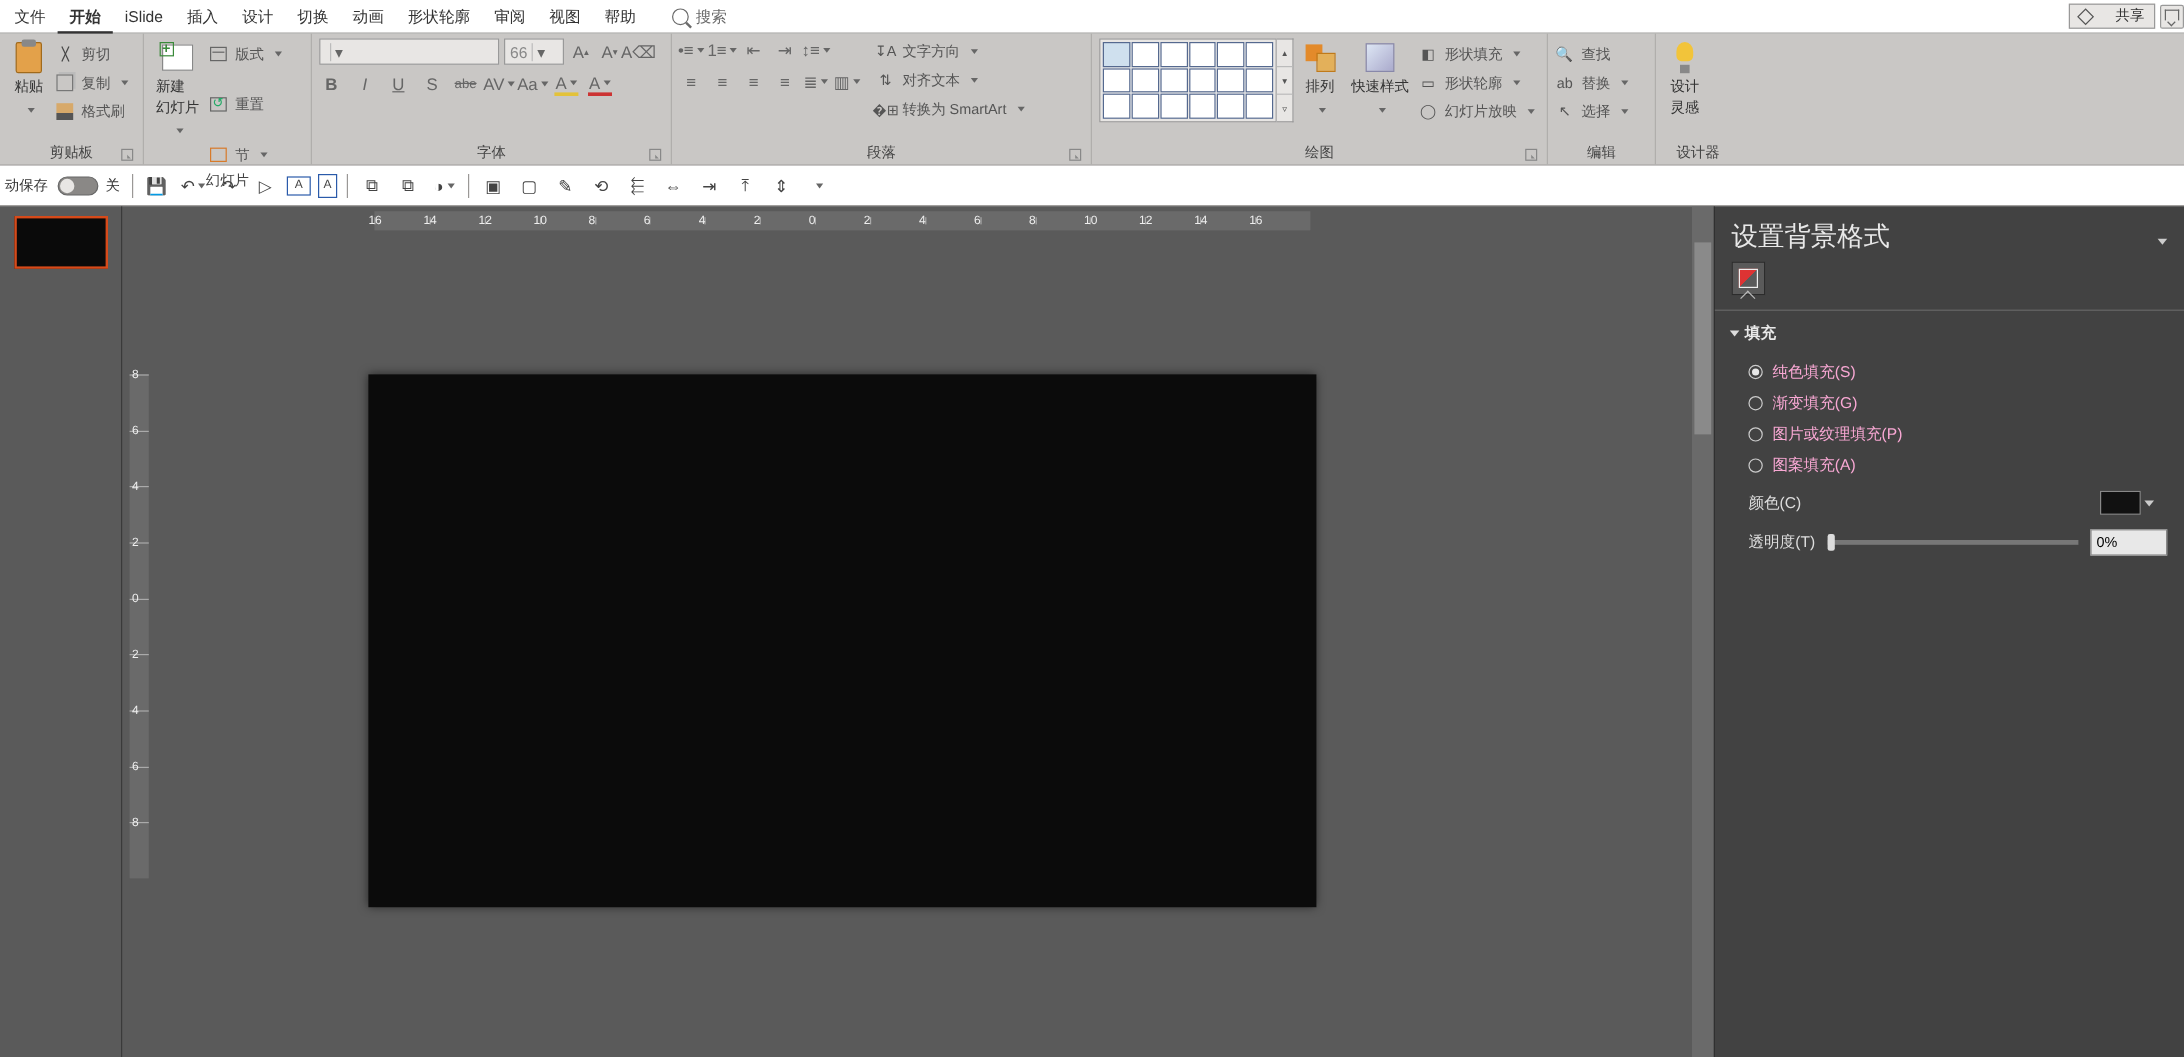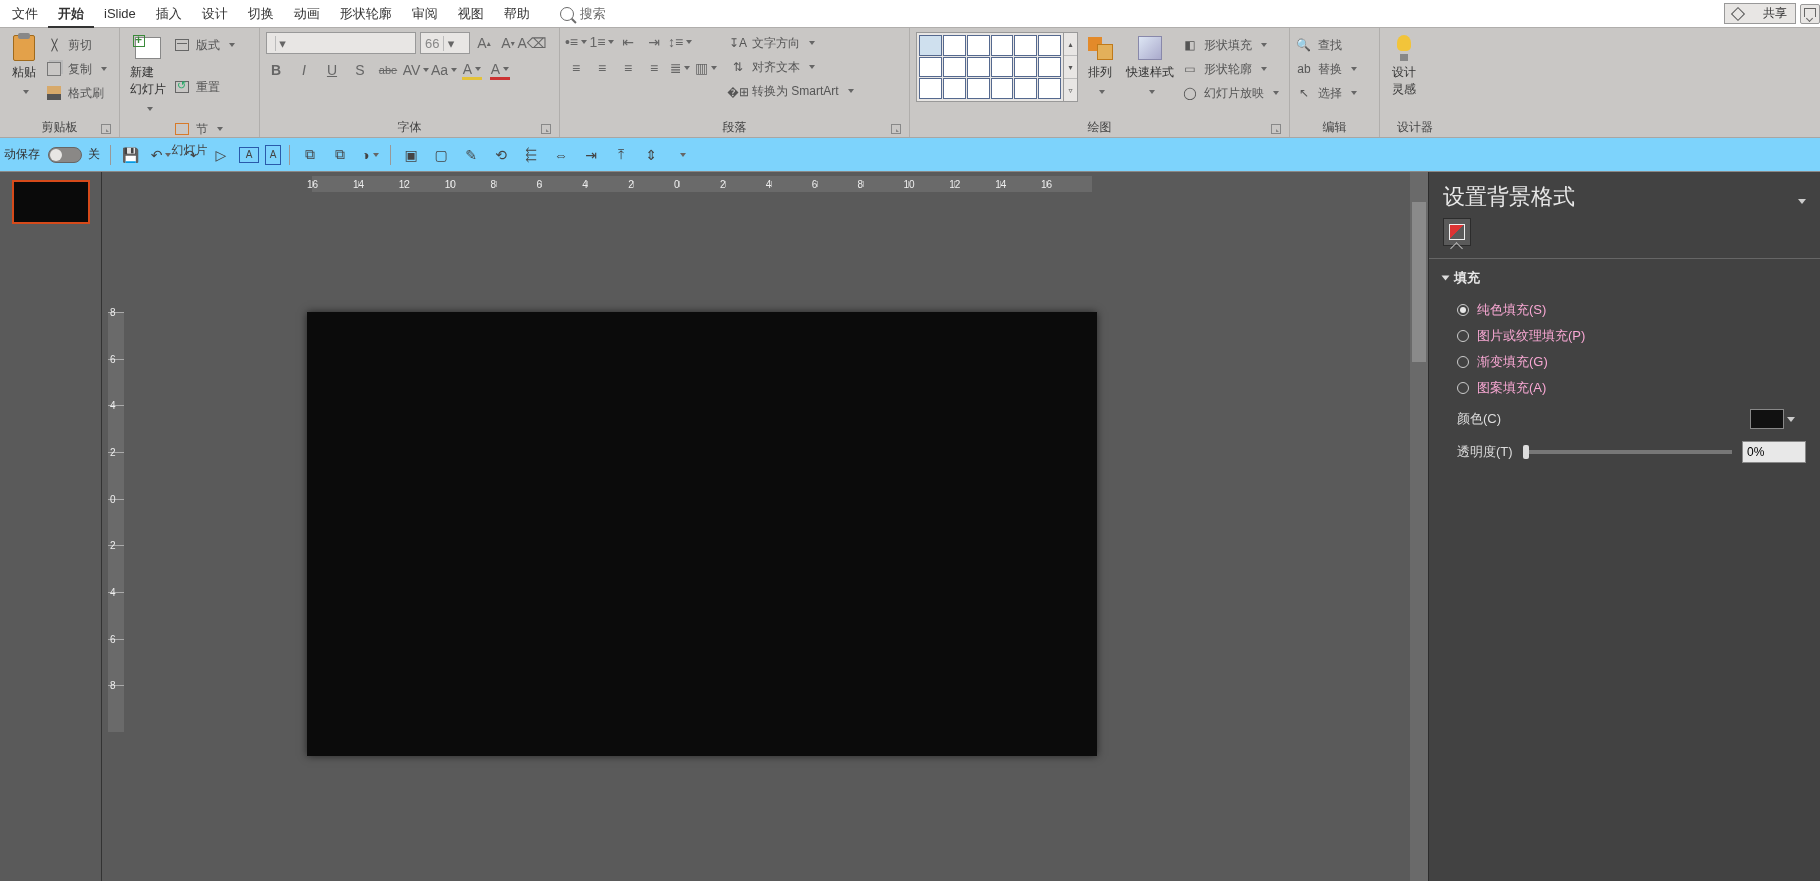--- a/index.html
+++ b/index.html
@@ -62,21 +62,21 @@
 .i-section{width:14px;height:12px;border:1px solid #d77a2a;}
 .i-arrange{width:24px;height:22px;position:relative;}
 .i-arrange::before{content:"";position:absolute;left:0;top:0;width:14px;height:14px;background:#e38a2a;}
 .i-arrange::after{content:"";position:absolute;right:0;bottom:0;width:14px;height:14px;background:#e3b05a;outline:1px solid #c07a1a;}
 .i-qstyle{width:24px;height:24px;border:1px solid #88a;background:linear-gradient(135deg,#dde6f4,#aac);}
 .i-bulb{width:22px;height:26px;position:relative;}
 .i-bulb::before{content:"";position:absolute;left:4px;top:0;width:14px;height:16px;background:#f2c43a;border-radius:50% 50% 30% 30%;}
 .i-bulb::after{content:"";position:absolute;left:7px;bottom:0;width:8px;height:7px;background:#888;}
 
 
-.qa { height:34px; background:#7dd3fc; display:flex; align-items:center; padding:0 4px; gap:6px; border-bottom:1px solid #8a8886;}
+.qa { height:34px; background:#ffffff; display:flex; align-items:center; padding:0 4px; gap:6px; border-bottom:1px solid #8a8886;}
 .qa .lab{ font-size:12px; color:#333; margin-right:2px;}
 .qa .toggle{ width:34px; height:16px; border:1px solid #666; border-radius:8px; position:relative; background:#8a8886;}
 .qa .toggle::after{content:"";position:absolute;left:1px;top:1px;width:12px;height:12px;border-radius:50%;background:#e8e6e4;}
 .qa .qi{ width:24px; height:24px; display:flex; align-items:center; justify-content:center; cursor:pointer; font-size:14px; color:#444;}
 .qa .divider{width:1px;height:20px;background:#9a9896;margin:0 2px;}
 
 
 .workspace{ position:absolute; top:172px; left:0; right:0; bottom:0; display:flex;}
 .thumbs{ width:102px; background:#5a5a5a; border-right:1px solid #333; padding:8px 12px;}
 .thumb{ width:78px; height:44px; background:#0a0a0a; border:2px solid #d64a1a; }
@@ -514,25 +514,25 @@
       <div class="sectitle">
         <span class="tri"></span>
         <span>填充</span>
       </div>
       <div class="opt">
           <span class="radio sel"></span>
           <span>纯色填充(S)</span>
         </div>
       <div class="opt">
           <span class="radio"></span>
-          <span>图片或纹理填充(P)</span>
+          <span>渐变填充(G)</span>
         </div>
       <div class="opt">
           <span class="radio"></span>
-          <span>渐变填充(G)</span>
+          <span>图片或纹理填充(P)</span>
         </div>
       <div class="opt">
           <span class="radio"></span>
           <span>图案填充(A)</span>
         </div>
 
       <div class="ctlrow">
         <span class="lbl">颜色(C)</span>
         <span class="swatch"></span>
         <span style="width:12px"></span>

